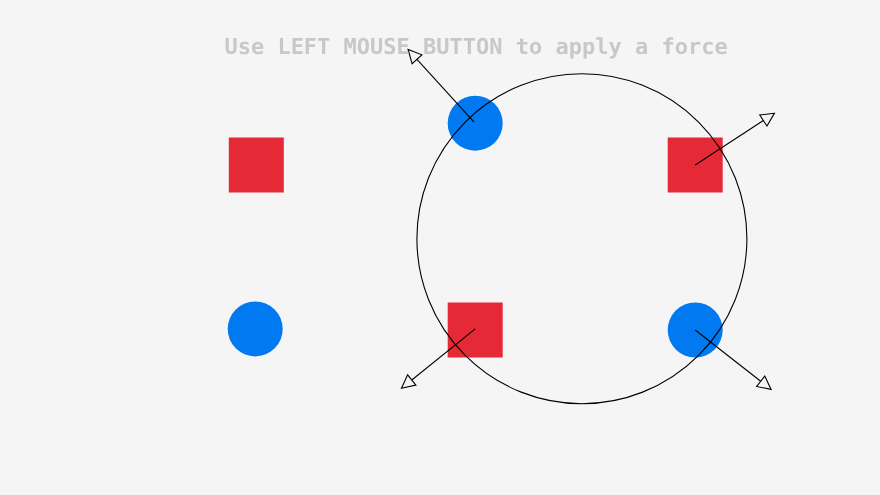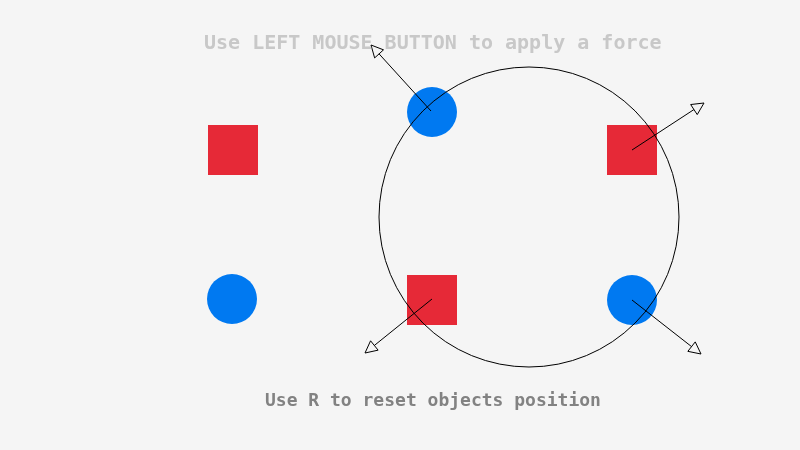--- a/index.html
+++ b/index.html
@@ -56,14 +56,13 @@
       <line x1="399" y1="111" x2="347.07207352795575" y2="53.879280880751324" stroke="#000000" stroke-width="1"></line>
       <polygon points="339,45 342.63243308758007,57.9153176447292 351.51171396833143,49.84324411677345" fill="none" stroke="#000000" stroke-width="1"></polygon>
       <line x1="600" y1="150" x2="661.9514501955795" y2="109.55947001121893" stroke="#000000" stroke-width="1"></line>
       <polygon points="672,103 658.67171518997,104.53519510900868 665.231185201189,114.58374491342919" fill="none" stroke="#000000" stroke-width="1"></polygon>
       <line x1="400" y1="299" x2="342.3431542169914" y2="345.4696966012308" stroke="#000000" stroke-width="1"></line>
       <polygon points="333,353 346.108305916376,350.14127370972653 338.5780025176068,340.79811949273505" fill="none" stroke="#000000" stroke-width="1"></polygon>
       <line x1="600" y1="300" x2="659.5499399879089" y2="346.6043008601027" stroke="#000000" stroke-width="1"></line>
       <polygon points="669,354 663.2477895578576,341.87927085405715 655.8520904179603,351.3293308661482" fill="none" stroke="#000000" stroke-width="1"></polygon>
     </svg>
   <div class="hint hint-top" style="color: rgb(200, 200, 200);">Use LEFT MOUSE BUTTON to apply a force</div>
-  <div class="hint hint-bottom" style="color: rgb(130, 130, 130);">Use R to reset objects position</div>
 </div>
 
 </body></html>

